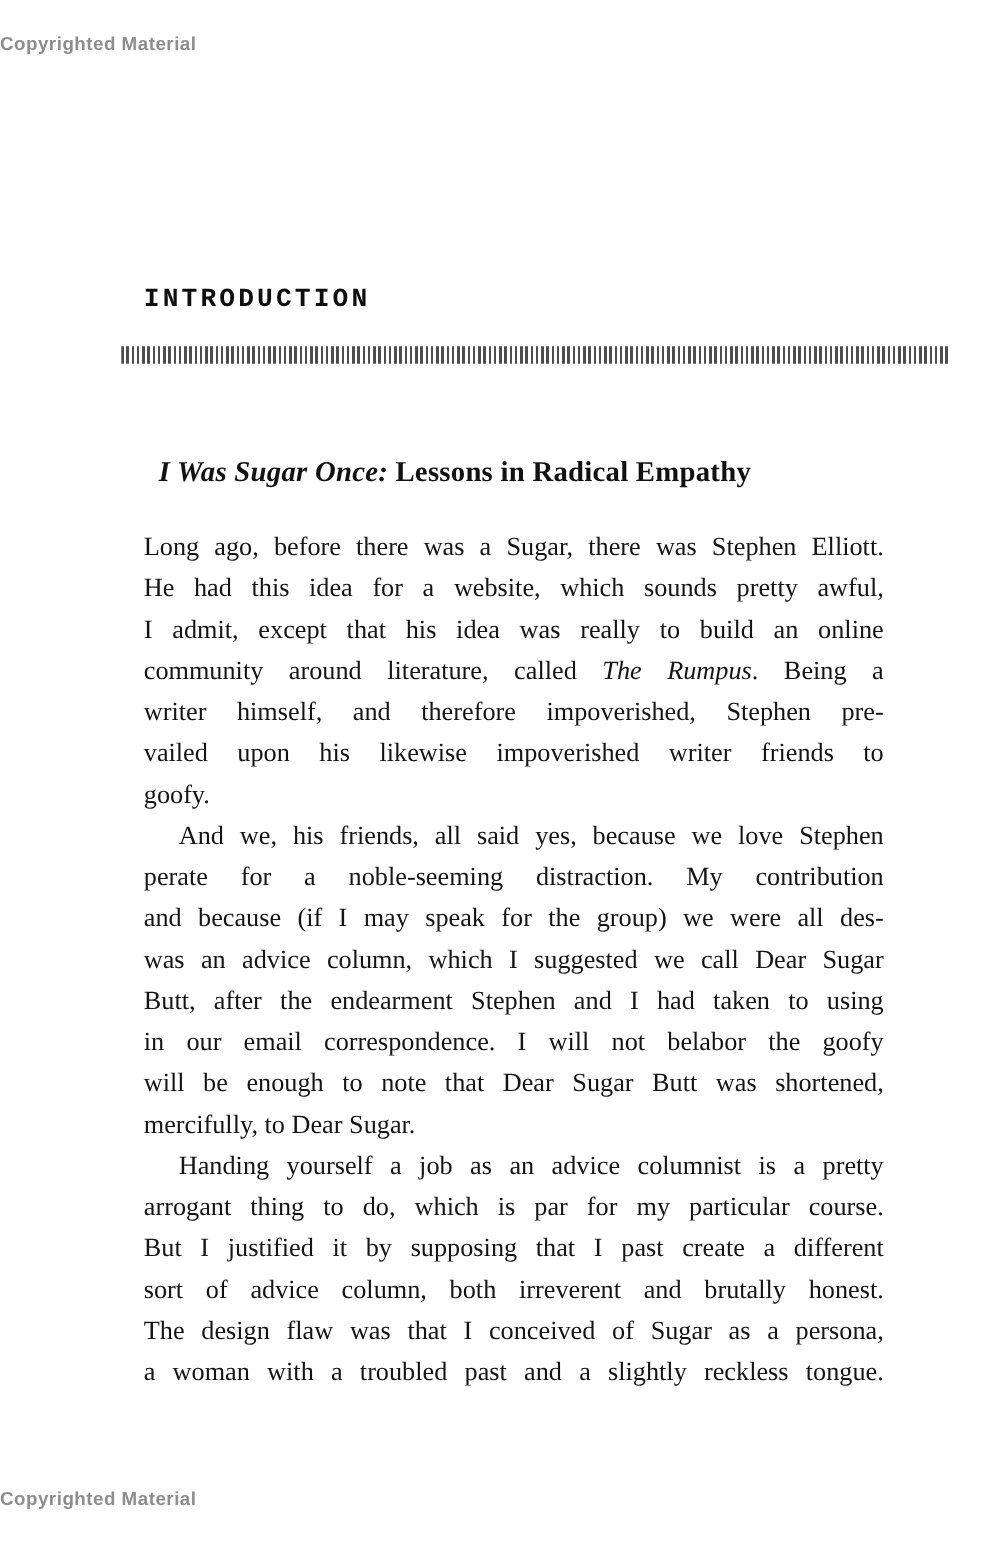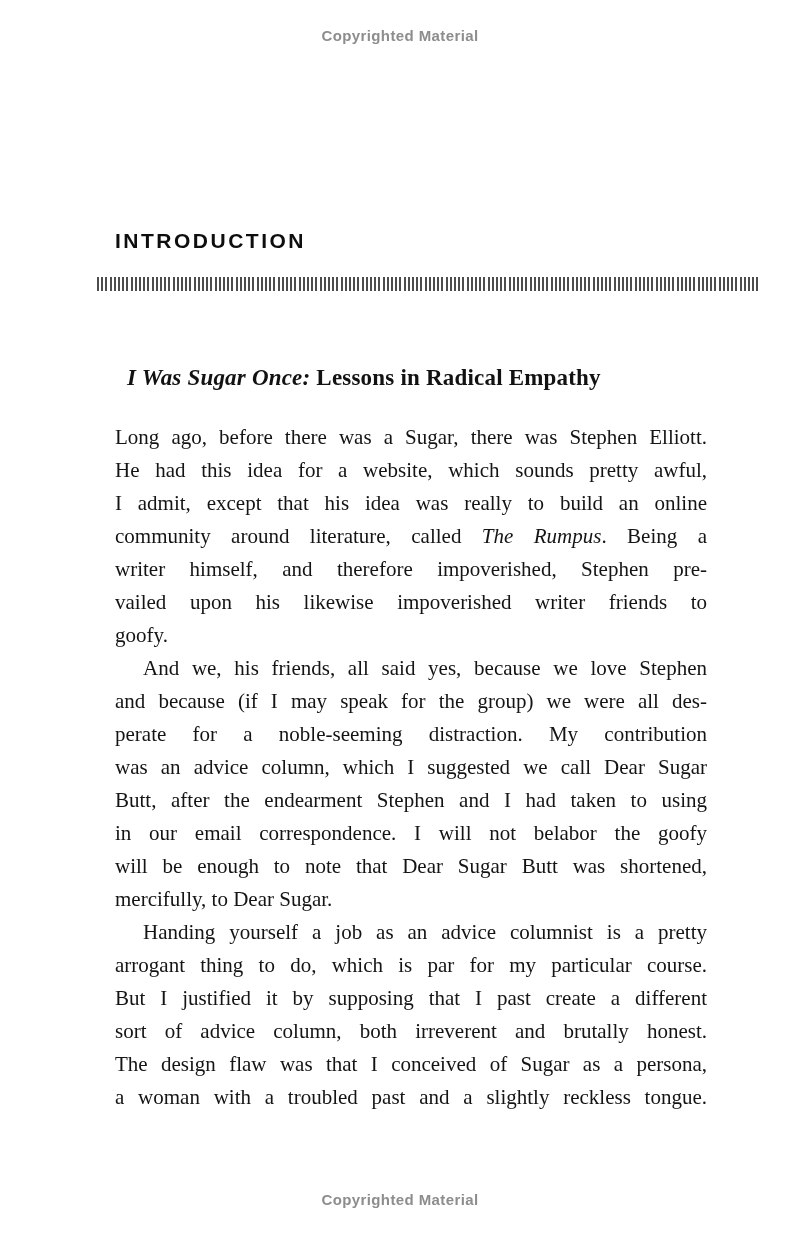--- a/index.html
+++ b/index.html
@@ -7,33 +7,32 @@
     width: 800px; height: 1235px;
     background: #ffffff;
     position: relative;
     font-family: "Liberation Serif", serif;
     overflow: hidden;
   }
   .page { position: absolute; inset: 0; background: #ffffff; }
 
   .watermark {
     position: absolute; left: 0; width: 800px;
-    text-align: center;
     font-family: "Liberation Sans", sans-serif;
     font-weight: 700;
     font-size: 15px;
     color: #8d8d8d;
     letter-spacing: 0.4px;
   }
   .watermark.top { top: 27px; }
   .watermark.bottom { top: 1191px; }
 
   .chapter {
     position: absolute; left: 115px; top: 228px; margin: 0;
-    font-family: Liberation Sans, sans-serif;
+    font-family: Liberation Mono, monospace;
     font-weight: 700;
     font-size: 21px;
     line-height: 25px;
     letter-spacing: 2.5px;
     color: #0e0e0e;
   }
 
   .divider {
     position: absolute; left: 97px; top: 277px;
     width: 663px; height: 14px;
@@ -81,22 +80,22 @@
         <div class="line">Long ago, before there was a Sugar, there was Stephen Elliott.</div>
         <div class="line">He had this idea for a website, which sounds pretty awful,</div>
         <div class="line">I admit, except that his idea was really to build an online</div>
         <div class="line">community around literature, called <i>The Rumpus</i>. Being a</div>
         <div class="line">writer himself, and therefore impoverished, Stephen pre-</div>
         <div class="line">vailed upon his likewise impoverished writer friends to</div>
         <div class="line no-flush">goofy.</div>
       </div>
       <div>
         <div class="line indent">And we, his friends, all said yes, because we love Stephen</div>
+        <div class="line">perate for a noble-seeming distraction. My contribution</div>
         <div class="line">and because (if I may speak for the group) we were all des-</div>
-        <div class="line">perate for a noble-seeming distraction. My contribution</div>
         <div class="line">was an advice column, which I suggested we call Dear Sugar</div>
         <div class="line">Butt, after the endearment Stephen and I had taken to using</div>
         <div class="line">in our email correspondence. I will not belabor the goofy</div>
         <div class="line">will be enough to note that Dear Sugar Butt was shortened,</div>
         <div class="line no-flush">mercifully, to Dear Sugar.</div>
       </div>
       <div>
         <div class="line indent">Handing yourself a job as an advice columnist is a pretty</div>
         <div class="line">arrogant thing to do, which is par for my particular course.</div>
         <div class="line">But I justified it by supposing that I past create a different</div>

